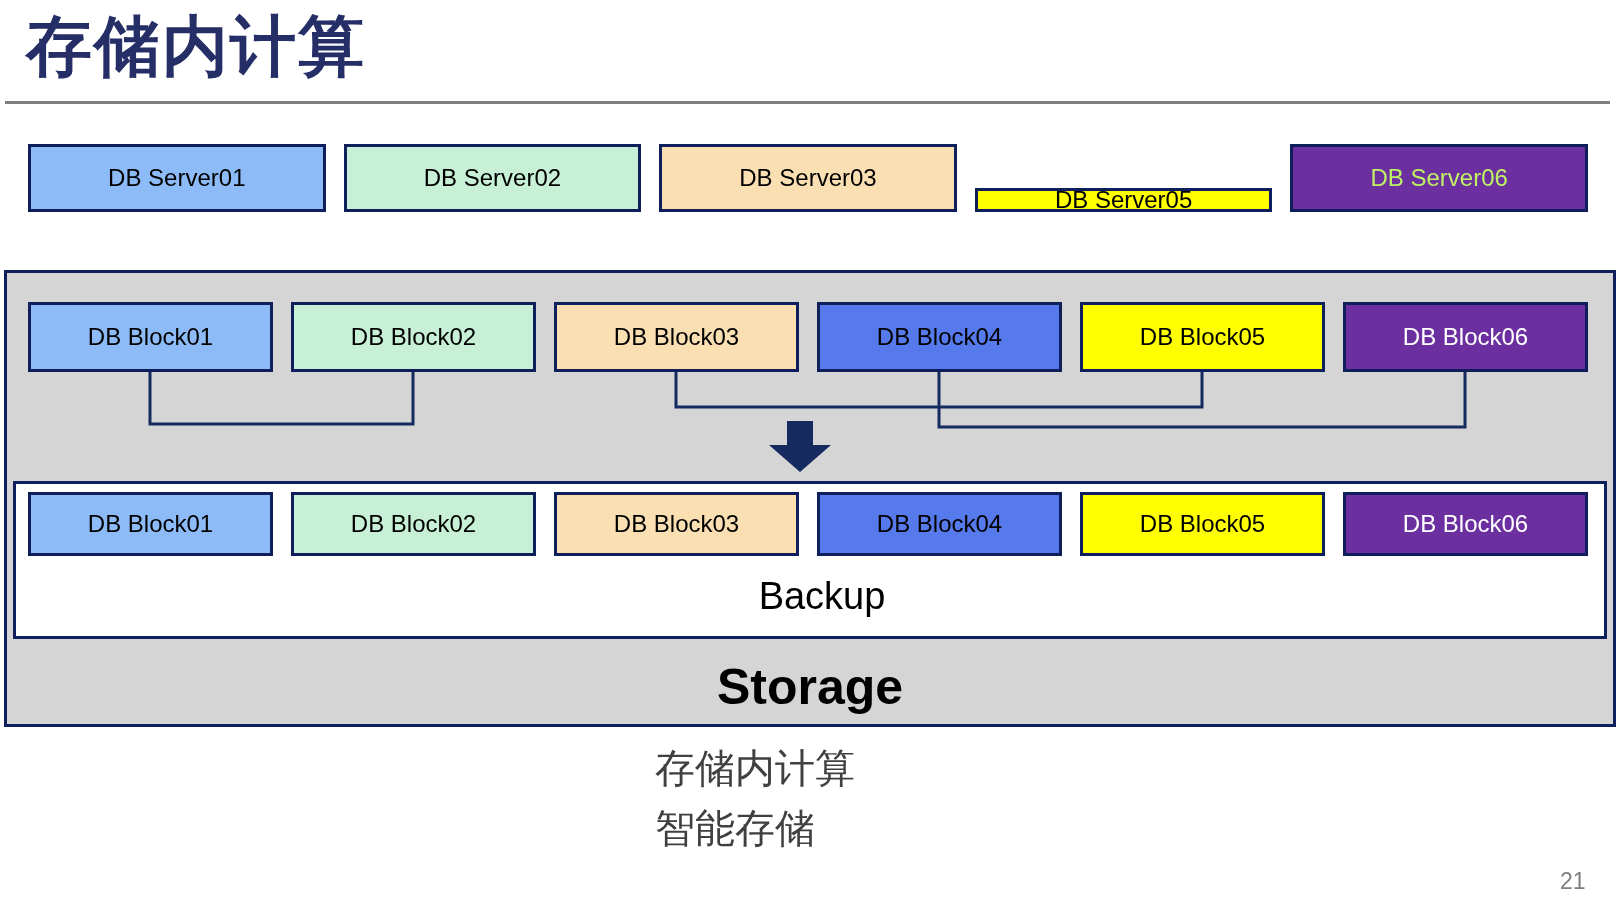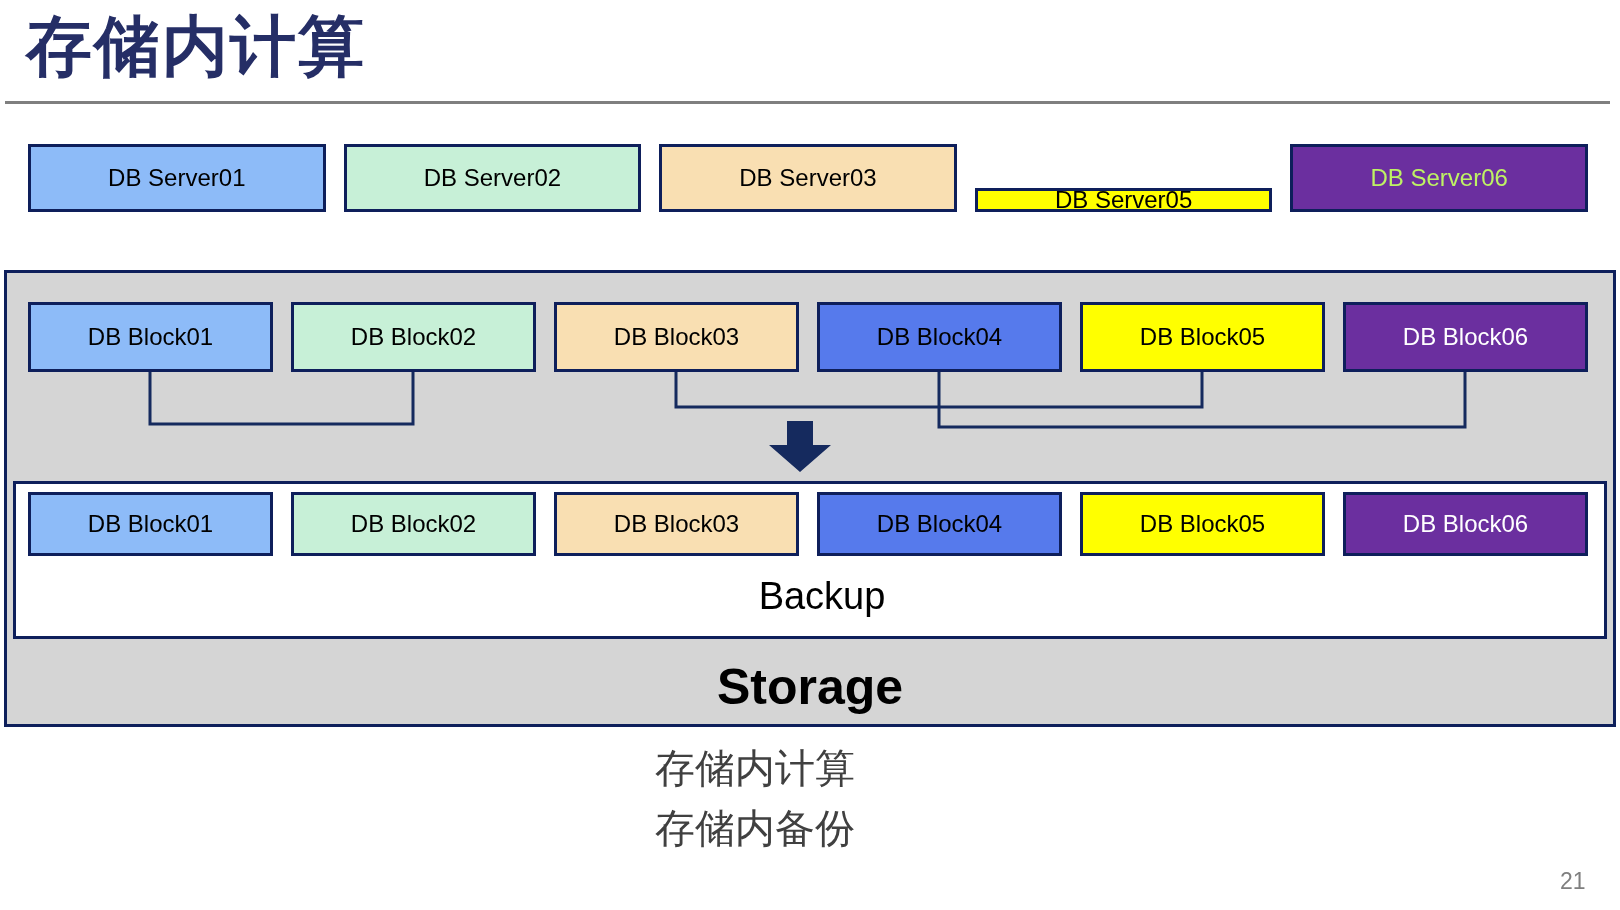--- a/index.html
+++ b/index.html
@@ -105,18 +105,18 @@
     <div class="box" style="background: rgb(255, 255, 0); color: rgb(0, 0, 0);">DB Block05</div>
     <div class="box" style="background: rgb(107, 47, 159); color: rgb(255, 255, 255);">DB Block06</div>
   </div>
 
   <div id="backup-label" class="abs">Backup</div>
 
   <div id="storage-label" class="abs">Storage</div>
 
   <div id="caption" class="abs">
     <div>存储内计算</div>
-    <div>存储内备份</div>
+    <div>智能存储</div>
   </div>
 
   <div id="page-number" class="abs" style="color: rgb(127, 127, 127);">21</div>
 
 </div>
 
 </body></html>

